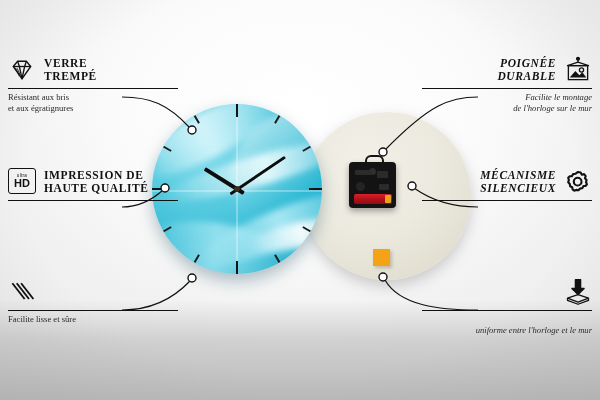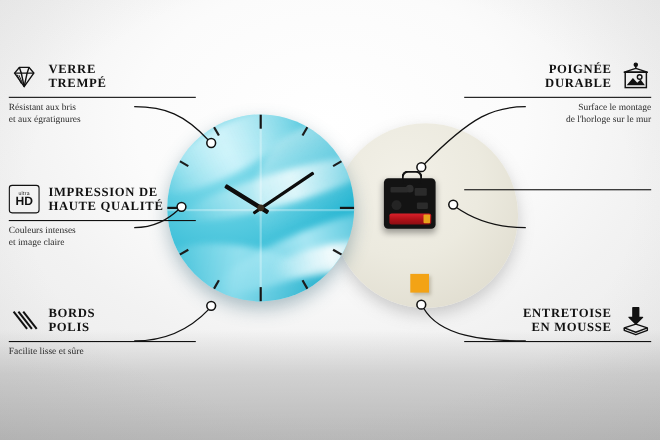--- a/index.html
+++ b/index.html
@@ -82,21 +82,21 @@
   #battery-tip{position:absolute;left:36px;top:33px;width:6px;height:8px;background:#e8a21c;border-radius:1px;}
   #foam{position:absolute;left:70px;top:137px;width:17px;height:17px;background:#f3a315;
     box-shadow:2px 2px 3px rgba(120,110,80,.35);}
 
   
   #connectors{position:absolute;left:0;top:0;width:600px;height:400px;pointer-events:none;}
 
   
   .feature{position:absolute;width:170px;}
   .feature.left{left:8px;text-align:left;}
-  .feature.right{right:8px;text-align:right;}
+  .feature.right{right:8px;text-align:right;font-style:italic;}
   .f-head{display:flex;align-items:center;gap:8px;}
   .feature.right .f-head{justify-content:flex-end;}
   .f-title{
     font-family:"Liberation Serif", serif;
     font-weight:bold;font-size:11.5px;line-height:13px;
     letter-spacing:.6px;color:#111;text-transform:uppercase;
   }
   .f-icon{width:28px;height:28px;flex:0 0 28px;}
   .f-rule{height:1.4px;background:#111;margin:4px 0 3px 0;}
   .f-sub{
@@ -242,38 +242,30 @@
           <span class="hd-ultra">ultra</span>
           <span class="hd-hd">HD</span>
         </span>
       </span>
       <span class="f-title">
         <span>IMPRESSION DE</span><br>
         <span>HAUTE QUALITÉ</span>
       </span>
     </div>
     <div class="f-rule"></div>
-    <div class="f-sub">
-      <span>Couleurs intenses</span><br>
-      <span>et image claire</span>
-    </div>
   </div>
 
   <div class="feature left" id="feat-bords">
     <div class="f-head">
       <span class="f-icon">
         <svg viewBox="0 0 32 32" width="28" height="28" fill="none" stroke="#111" stroke-width="2.1">
           <path d="M5 6 L19 24"></path>
           <path d="M10 6 L24 24"></path>
           <path d="M15 6 L29 24"></path>
         </svg>
-      </span>
-      <span class="f-title">
-        <span>BORDS</span><br>
-        <span>POLIS</span>
       </span>
     </div>
     <div class="f-rule"></div>
     <div class="f-sub">
       <span>Facilite lisse et sûre</span>
     </div>
   </div>
 
   <div class="feature right" id="feat-poignee">
     <div class="f-head">
@@ -287,42 +279,54 @@
           <circle cx="16" cy="3.2" r="1.6" fill="#111"></circle>
           <path d="M16 7 L4 11 L28 11 Z" stroke-linejoin="round"></path>
           <rect x="5" y="11" width="22" height="16"></rect>
           <path d="M6.5 24.5 L13 17 L17.5 22 L21 18.5 L25.5 24.5 Z" fill="#111" stroke="none"></path>
           <circle cx="20" cy="16" r="2.4"></circle>
         </svg>
       </span>
     </div>
     <div class="f-rule"></div>
     <div class="f-sub">
-      <span>Surface le montage</span><br>
+      <span>Facilite le montage</span><br>
       <span>de l'horloge sur le mur</span>
     </div>
   </div>
 
   <div class="feature right" id="feat-mecanisme">
+    <div class="f-head">
+      <span class="f-title">
+        <span>MÉCANISME</span><br>
+        <span>SILENCIEUX</span>
+      </span>
+      <span class="f-icon">
+        <svg viewBox="0 0 32 32" width="28" height="28" fill="none" stroke="#111" stroke-width="2.4">
+          <path d="M16 4.5 L19 5.2 L20.4 7.6 L23 7 L24.8 9.2 L23.9 11.7 L25.8 13.6 L25.2 16 L26.2 18.6
+                   L24.6 20.6 L22.2 20.6 L21 23 L18.4 23.4 L16.6 25.4 L14 25 L11.8 26 L9.8 24.4
+                   L9.4 22 L7 20.8 L6.6 18.2 L4.8 16.2 L5.6 13.8 L4.8 11.2 L6.6 9.4 L9 9.4 L10.4 7
+                   L13 6.6 Z" stroke-linejoin="round"></path>
+          <circle cx="15.6" cy="15.6" r="4.4"></circle>
+        </svg>
+      </span>
+    </div>
     <div class="f-rule"></div>
   </div>
 
   <div class="feature right" id="feat-entretoise">
     <div class="f-head">
-      <span class="f-title">
-        <span>ENTRETOISE</span><br>
-        <span>EN MOUSSE</span>
-      </span>
       <span class="f-icon">
         <svg viewBox="0 0 32 32" width="28" height="28" fill="none" stroke="#111" stroke-width="1.5">
           <path d="M13 2 L19 2 L19 12 L23 12 L16 19 L9 12 L13 12 Z" fill="#111" stroke-linejoin="round"></path>
           <path d="M16 19 L28 23 L16 27.5 L4 23 Z" stroke-linejoin="round"></path>
           <path d="M4 23 L4 25.5 L16 30 L28 25.5 L28 23" stroke-linejoin="round"></path>
         </svg>
       </span>
     </div>
     <div class="f-rule"></div>
     <div class="f-sub">
       <br>
+      <span>uniforme entre l'horloge et le mur</span>
     </div>
   </div>
 
 </div>
 
 </body></html>

